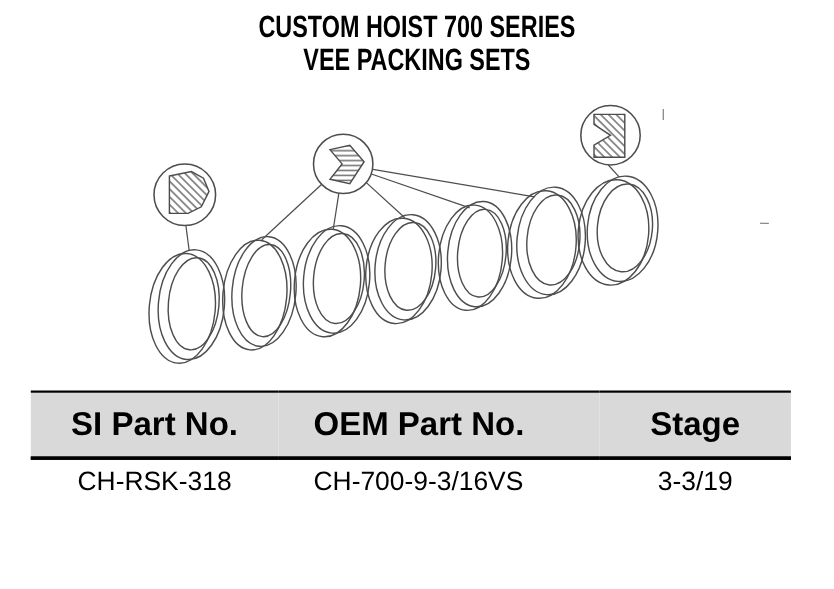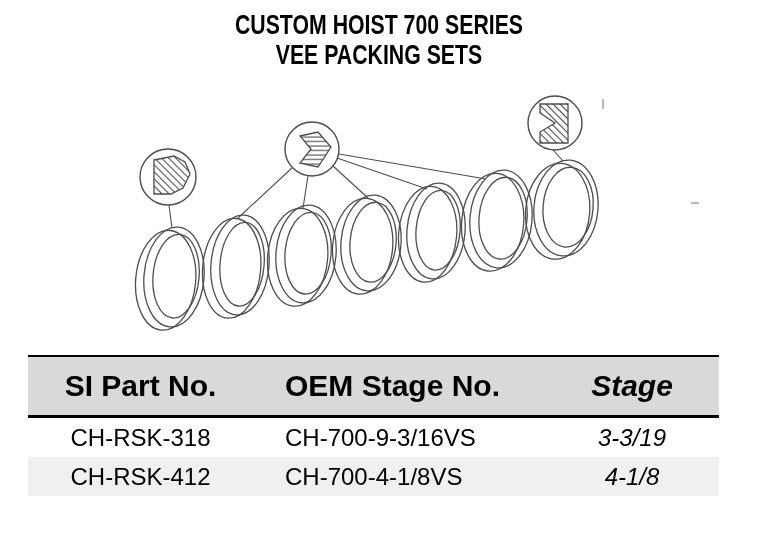--- a/index.html
+++ b/index.html
@@ -26,21 +26,21 @@
     border-bottom:3px solid #000;
     font-size:30px;font-weight:bold;
     height:30px;padding:12px;
   }
   table.parts td{
     font-size:24px;font-weight:normal;
     height:39px;padding:0;
   }
   .c1{text-align:center;}
   .c2{text-align:left;padding-left:32px !important;}
-  .c3{text-align:center;font-style:italic;}
+  .c3{text-align:center;}
   tbody tr.alt{background:#f0f0f0;}
 </style>
 </head>
 <body>
 
 <div class="title">
   <div>CUSTOM HOIST 700 SERIES</div>
   <div>VEE PACKING SETS</div>
 </div>
 
@@ -127,29 +127,24 @@
 
 <table class="parts">
   <colgroup>
       <col style="width:225px">
       <col style="width:292px">
       <col style="width:174px">
     </colgroup>
   <thead>
     <tr>
       <th class="c1">SI Part No.</th>
-      <th class="c2">OEM Stage No.</th>
+      <th class="c2">OEM Part No.</th>
       <th class="c3">Stage</th>
     </tr>
   </thead>
   <tbody>
     <tr>
       <td class="c1">CH-RSK-318</td>
       <td class="c2">CH-700-9-3/16VS</td>
       <td class="c3">3-3/19</td>
     </tr>
-    <tr class="alt">
-      <td class="c1">CH-RSK-412</td>
-      <td class="c2">CH-700-4-1/8VS</td>
-      <td class="c3">4-1/8</td>
-    </tr>
   </tbody>
 </table>
 
 </body></html>

